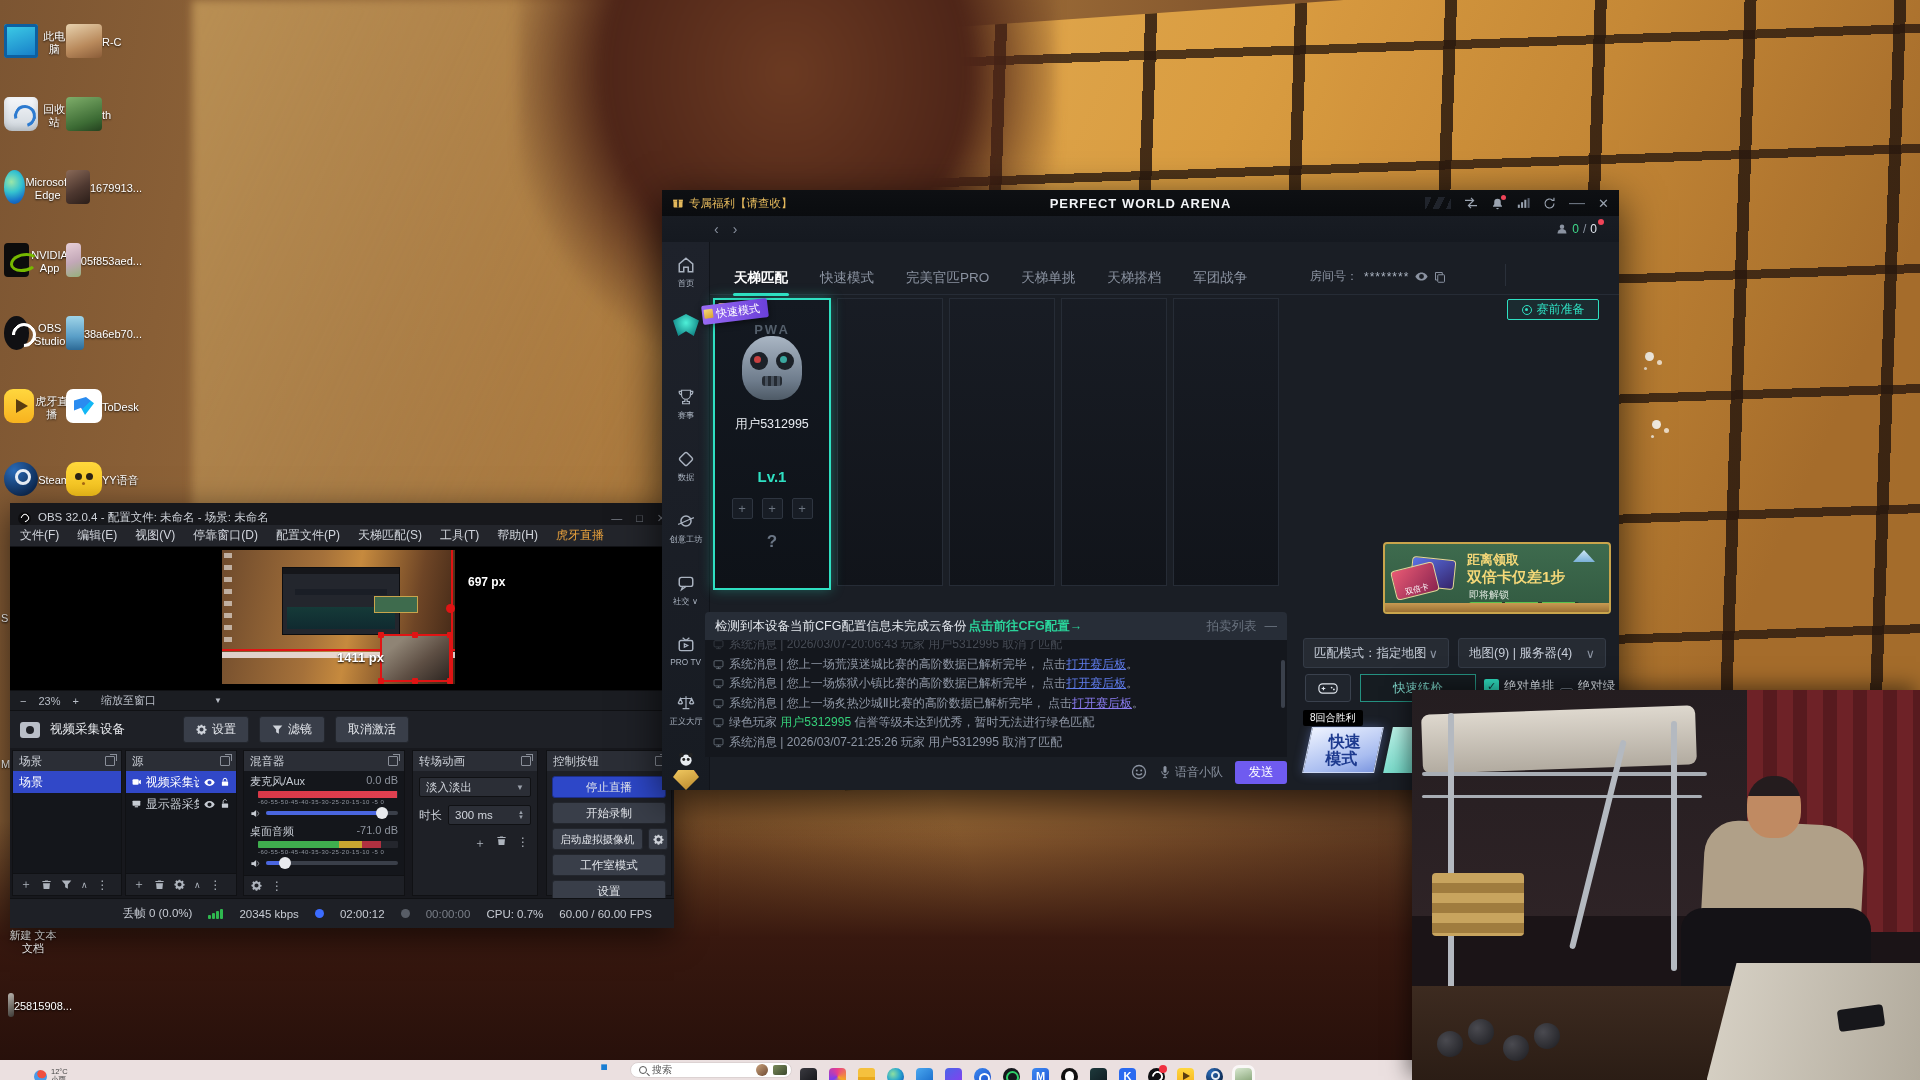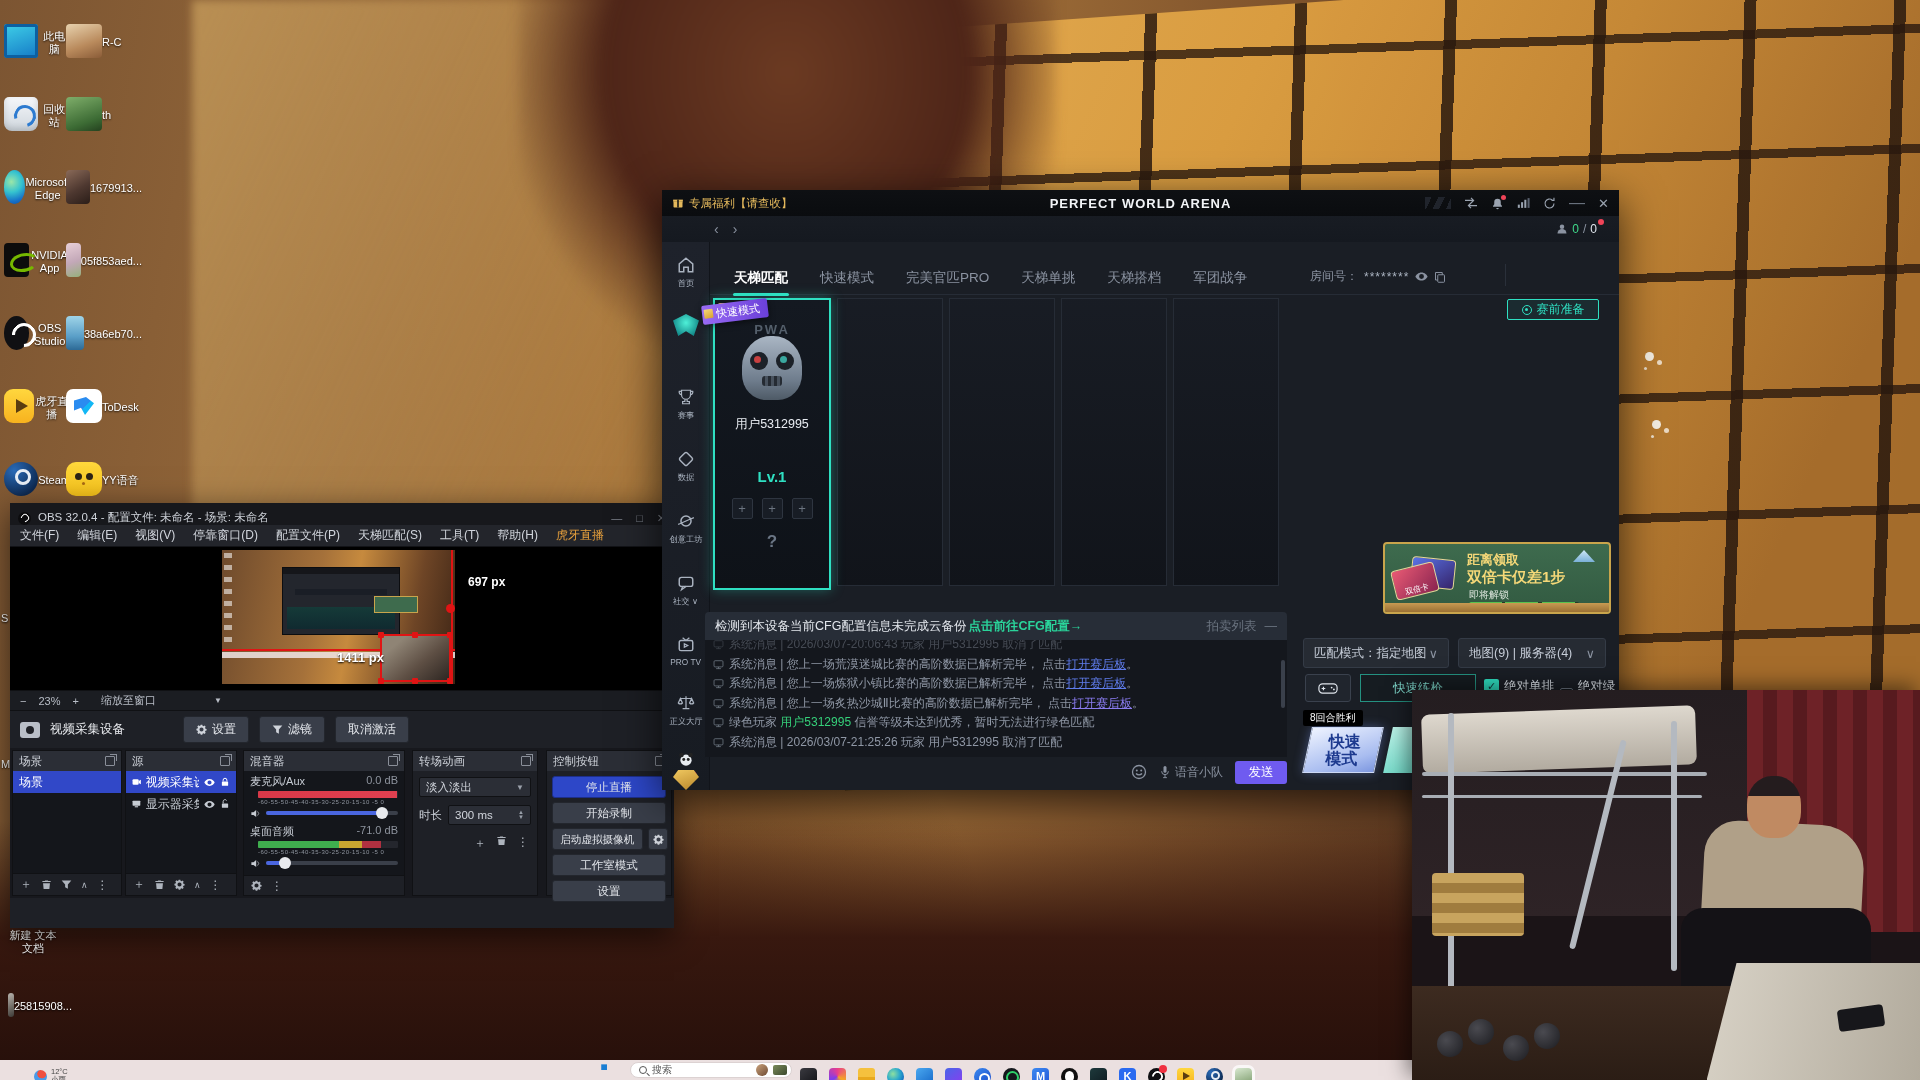--- a/index.html
+++ b/index.html
@@ -614,20 +614,36 @@
           <div class="cbtn" style="top:83px">
               <span>工作室模式</span>
             </div>
           <div class="cbtn" style="top:109px">
               <span>设置</span>
             </div>
         </div>
       </div>
     </div>
 
+    <div class="obs-status">
+      <span>丢帧 0 (0.0%)</span>
+      <span class="sig">
+          <i style="height:4px"></i>
+          <i style="height:6px"></i>
+          <i style="height:8px"></i>
+          <i style="height:10px"></i>
+        </span>
+      <span>20345 kbps</span>
+      <span class="dot-b"></span>
+      <span>02:00:12</span>
+      <span class="dot-g"></span>
+      <span class="st-dim">00:00:00</span>
+      <span>CPU: 0.7%</span>
+      <span>60.00 / 60.00 FPS</span>
+    </div>
   </div>
 
   <div class="game">
     <div class="g-title">
       <div class="g-promo-tab">
         <svg width="12" height="12" viewBox="0 0 16 16">
             <rect x="2" y="6" width="12" height="8" rx="1" fill="#e3b85c"></rect>
             <rect x="1.5" y="3.5" width="13" height="2.8" fill="#e3b85c"></rect>
             <rect x="7" y="3.5" width="2" height="10.5" fill="#0a0c0f"></rect>
           </svg>

